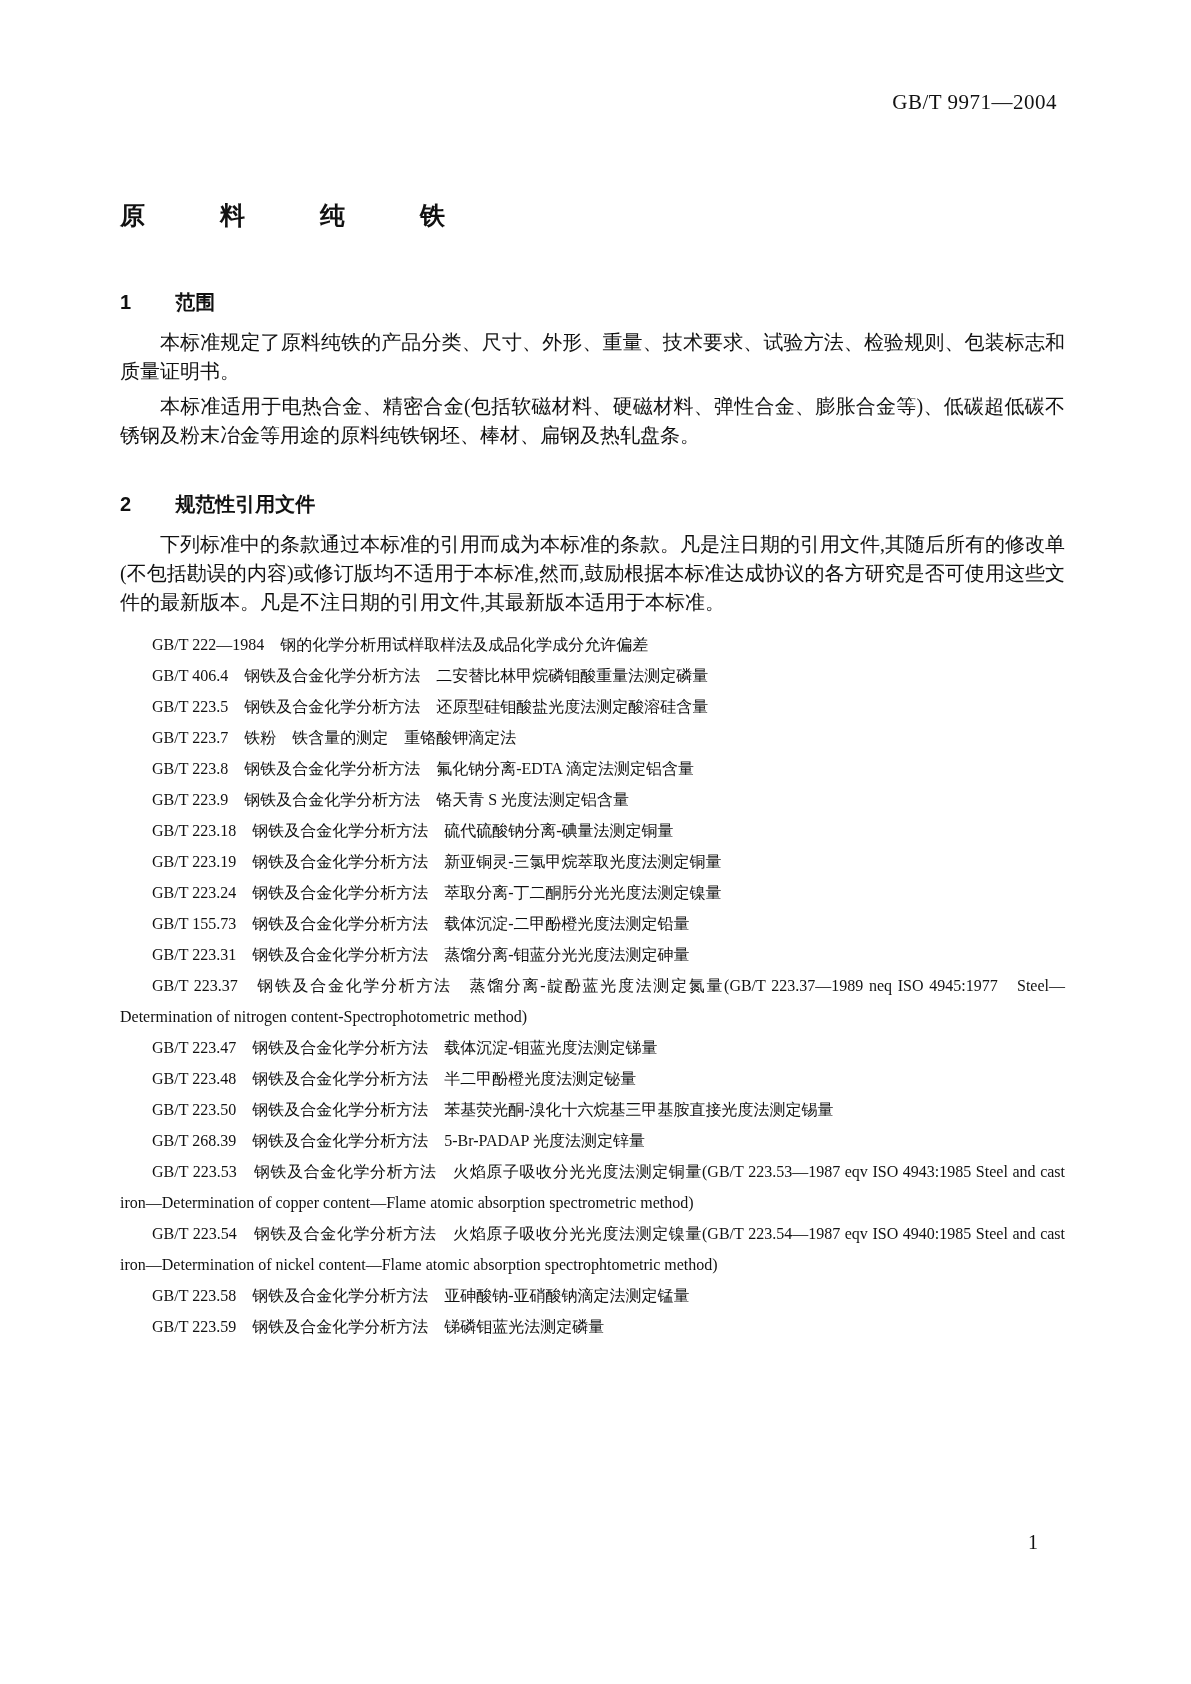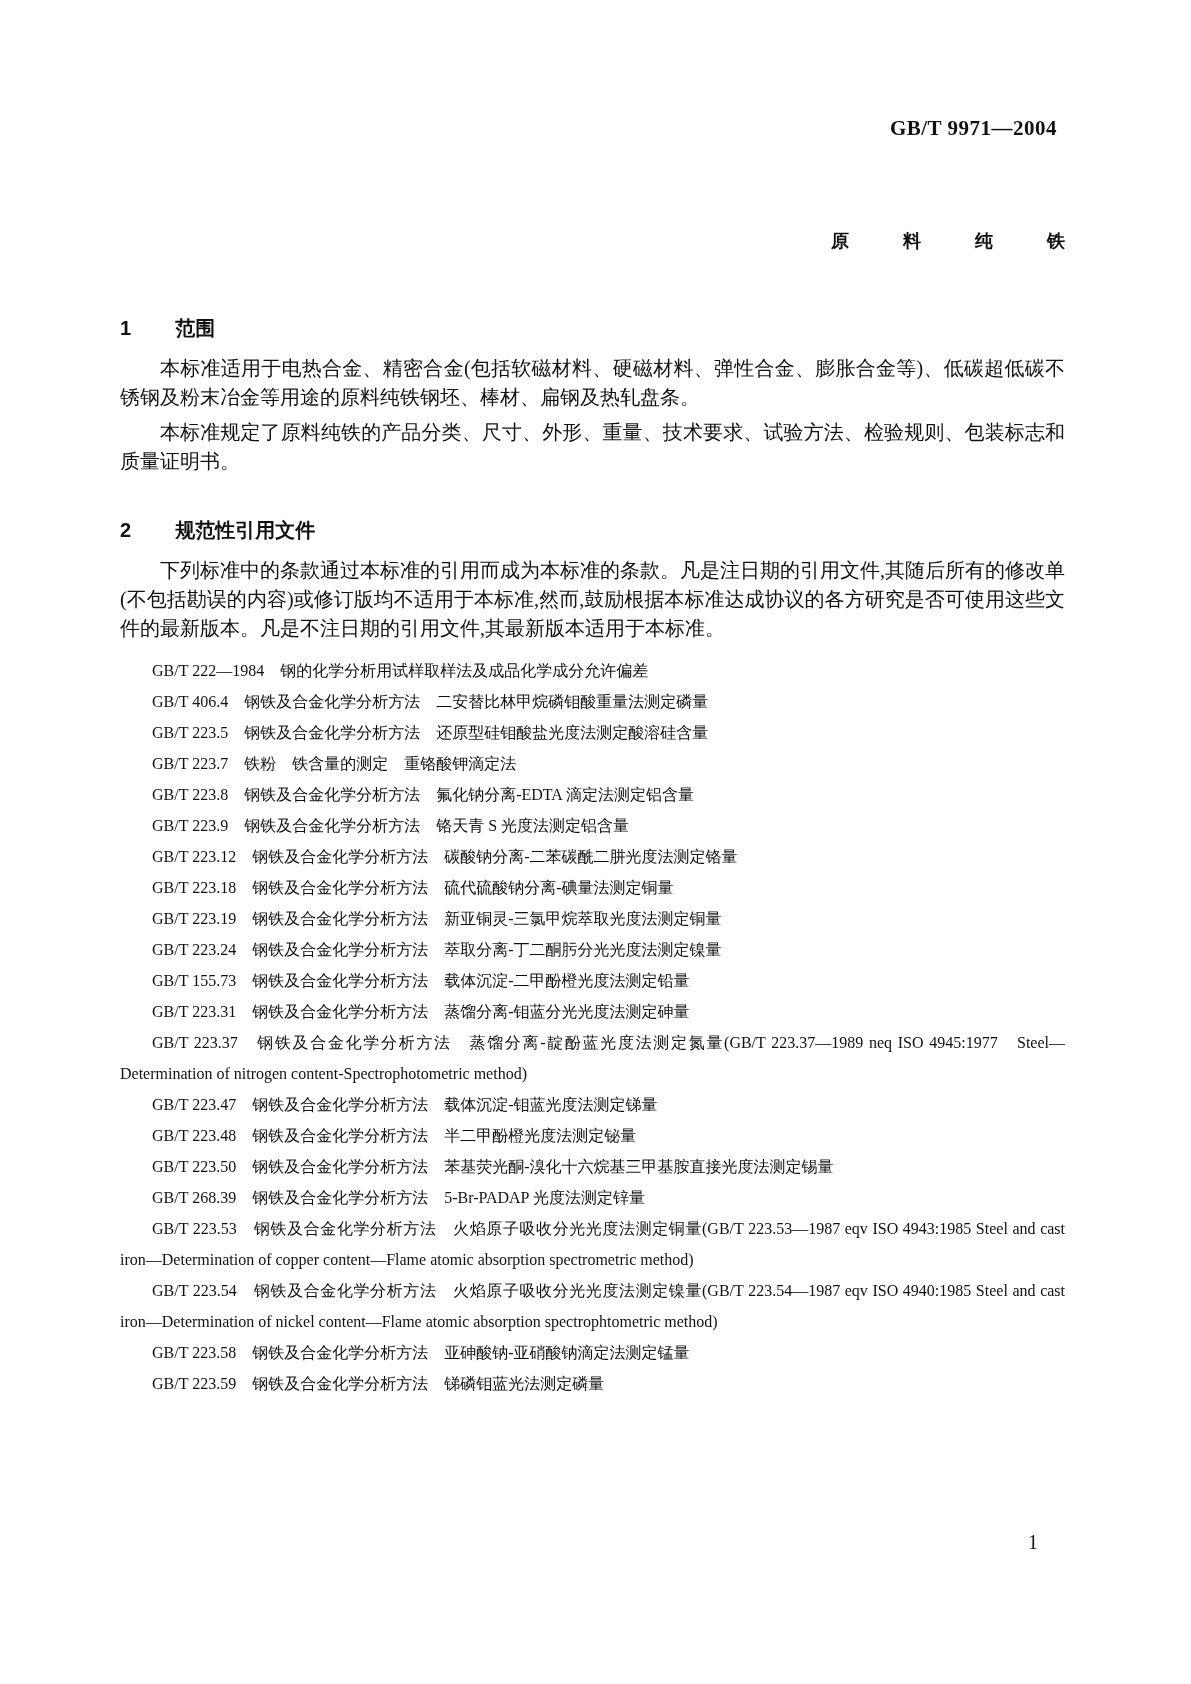--- a/index.html
+++ b/index.html
@@ -16,35 +16,35 @@
     overflow: hidden;
     font-family: "Liberation Serif", "DejaVu Serif", serif;
   }
   .content {
     position: absolute;
     left: 120px;
     top: 0;
     width: 945px;
   }
   .doc-number {
-    padding-top: 116px;
+    padding-top: 90px;
     padding-right: 8px;
     text-align: right;
-    font-weight: bold;
+    font-weight: normal;
     font-size: 21px;
     line-height: 24px;
     font-family: "Liberation Serif", "DejaVu Serif", serif;
     letter-spacing: 0.5px;
   }
   .doc-title {
     margin: 88px 0 0 0;
-    text-align: right;
+    text-align: left;
     font-family: "Liberation Sans", "DejaVu Sans", sans-serif;
     font-weight: bold;
-    font-size: 18px;
+    font-size: 25px;
     line-height: 26px;
     white-space: pre;
   }
   h2.sec-heading {
     margin: 0;
     font-family: "Liberation Sans", "DejaVu Sans", sans-serif;
     font-weight: bold;
     font-size: 20px;
     line-height: 24px;
   }
@@ -83,38 +83,37 @@
   <div class="content">
 
     <div class="doc-number">GB/T 9971—2004</div>
 
     <h1 class="doc-title">原　　　料　　　纯　　　铁</h1>
 
     <h2 class="sec-heading" id="scope-heading">
       <span class="h-num">1</span><span class="h-label">范围</span>
     </h2>
 
+    <p class="body">本标准规定了原料纯铁的产品分类、尺寸、外形、重量、技术要求、试验方法、检验规则、包装标志和质量证明书。</p>
+
     <p class="body">本标准适用于电热合金、精密合金(包括软磁材料、硬磁材料、弹性合金、膨胀合金等)、低碳超低碳不锈钢及粉末冶金等用途的原料纯铁钢坯、棒材、扁钢及热轧盘条。</p>
-
-    <p class="body">本标准规定了原料纯铁的产品分类、尺寸、外形、重量、技术要求、试验方法、检验规则、包装标志和质量证明书。</p>
 
     <h2 class="sec-heading" id="refs-heading">
       <span class="h-num">2</span><span class="h-label">规范性引用文件</span>
     </h2>
 
     <p class="body">下列标准中的条款通过本标准的引用而成为本标准的条款。凡是注日期的引用文件,其随后所有的修改单(不包括勘误的内容)或修订版均不适用于本标准,然而,鼓励根据本标准达成协议的各方研究是否可使用这些文件的最新版本。凡是不注日期的引用文件,其最新版本适用于本标准。</p>
 
     <div class="ref-list">
       <p class="ref">GB/T 222—1984　钢的化学分析用试样取样法及成品化学成分允许偏差</p>
       <p class="ref">GB/T 406.4　钢铁及合金化学分析方法　二安替比林甲烷磷钼酸重量法测定磷量</p>
       <p class="ref">GB/T 223.5　钢铁及合金化学分析方法　还原型硅钼酸盐光度法测定酸溶硅含量</p>
       <p class="ref">GB/T 223.7　铁粉　铁含量的测定　重铬酸钾滴定法</p>
       <p class="ref">GB/T 223.8　钢铁及合金化学分析方法　氟化钠分离-EDTA 滴定法测定铝含量</p>
       <p class="ref">GB/T 223.9　钢铁及合金化学分析方法　铬天青 S 光度法测定铝含量</p>
-      <p class="ref">GB/T 223.12　钢铁及合金化学分析方法　碳酸钠分离-二苯碳酰二肼光度法测定铬量</p>
       <p class="ref">GB/T 223.18　钢铁及合金化学分析方法　硫代硫酸钠分离-碘量法测定铜量</p>
       <p class="ref">GB/T 223.19　钢铁及合金化学分析方法　新亚铜灵-三氯甲烷萃取光度法测定铜量</p>
       <p class="ref">GB/T 223.24　钢铁及合金化学分析方法　萃取分离-丁二酮肟分光光度法测定镍量</p>
       <p class="ref">GB/T 155.73　钢铁及合金化学分析方法　载体沉淀-二甲酚橙光度法测定铅量</p>
       <p class="ref">GB/T 223.31　钢铁及合金化学分析方法　蒸馏分离-钼蓝分光光度法测定砷量</p>
       <p class="ref">GB/T 223.37　钢铁及合金化学分析方法　蒸馏分离-靛酚蓝光度法测定氮量(GB/T 223.37—1989 neq ISO 4945:1977　Steel—Determination of nitrogen content-Spectrophotometric method)</p>
       <p class="ref">GB/T 223.47　钢铁及合金化学分析方法　载体沉淀-钼蓝光度法测定锑量</p>
       <p class="ref">GB/T 223.48　钢铁及合金化学分析方法　半二甲酚橙光度法测定铋量</p>
       <p class="ref">GB/T 223.50　钢铁及合金化学分析方法　苯基荧光酮-溴化十六烷基三甲基胺直接光度法测定锡量</p>
       <p class="ref">GB/T 268.39　钢铁及合金化学分析方法　5-Br-PADAP 光度法测定锌量</p>

